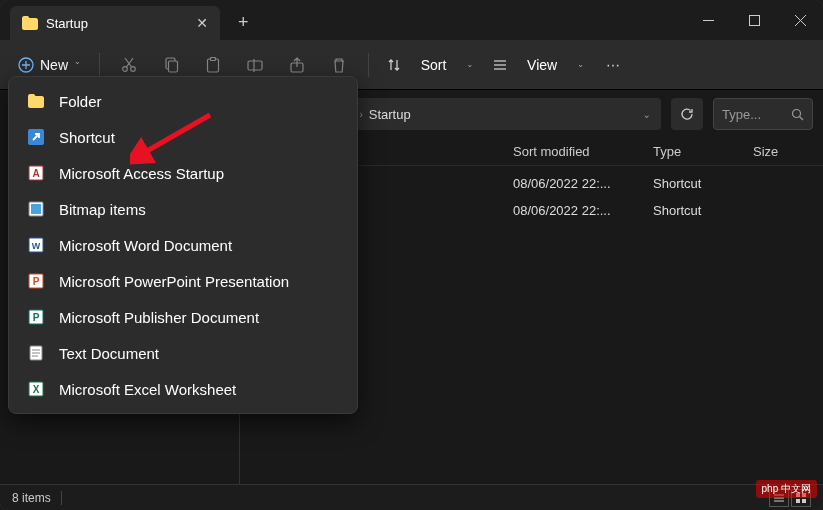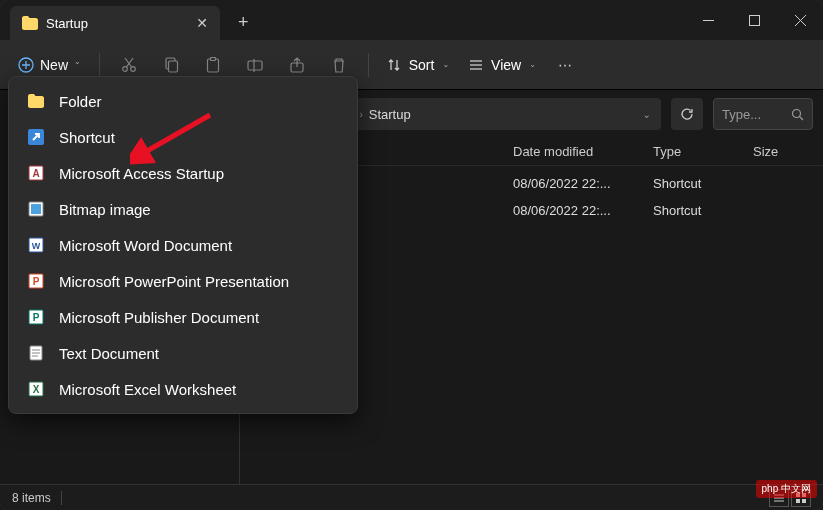--- a/index.html
+++ b/index.html
@@ -120,21 +120,21 @@
     }
     .toolbar-sep {
       width: 1px;
       height: 24px;
       background: #444;
       margin: 0 6px;
     }
     .sort-view-btn {
       display: flex;
       align-items: center;
-      gap: 8px;
+      gap: 20px;
       padding: 6px 8px;
       font-size: 14px;
       color: #fff;
     }
     .more-btn {
       padding: 6px 10px;
       color: #ccc;
       font-size: 14px;
     }
     
@@ -447,21 +447,21 @@
               <circle cx="5.5" cy="5.5" r="4" fill="none" stroke="#999" stroke-width="1.2"></circle>
               <line x1="8.5" y1="8.5" x2="12" y2="12" stroke="#999" stroke-width="1.2"></line>
             </svg>
         </div>
       </div>
       <div class="file-header">
         <div class="col-name">
           <span>Name</span>
           <span style="font-size:9px;color:#999">˄</span>
         </div>
-        <div class="col-date">Date modified</div>
+        <div class="col-date">Sort modified</div>
         <div class="col-type">Type</div>
         <div class="col-size">Size</div>
       </div>
       <div class="file-rows">
         <div class="file-row">
           <div class="col-name">o</div>
           <div class="col-date">08/06/2022 22:...</div>
           <div class="col-type">Shortcut</div>
           <div class="col-size"></div>
         </div>
@@ -527,21 +527,21 @@
     </span>
     <span>Microsoft Access Startup</span>
   </div>
   <div class="menu-item">
     <span class="menu-icon">
       <svg width="16" height="16">
           <rect x="1" y="1" width="14" height="14" rx="1" fill="#fff" stroke="#888"></rect>
           <rect x="3" y="3" width="10" height="10" fill="#4aa3df"></rect>
         </svg>
     </span>
-    <span>Bitmap image</span>
+    <span>Bitmap items</span>
   </div>
   <div class="menu-item">
     <span class="menu-icon">
       <svg width="16" height="16">
           <rect x="1" y="1" width="14" height="14" rx="1" fill="#fff" stroke="#2b579a"></rect>
           <text x="8" y="12" text-anchor="middle" fill="#2b579a" font-size="9" font-weight="bold">W</text>
         </svg>
     </span>
     <span>Microsoft Word Document</span>
   </div>

